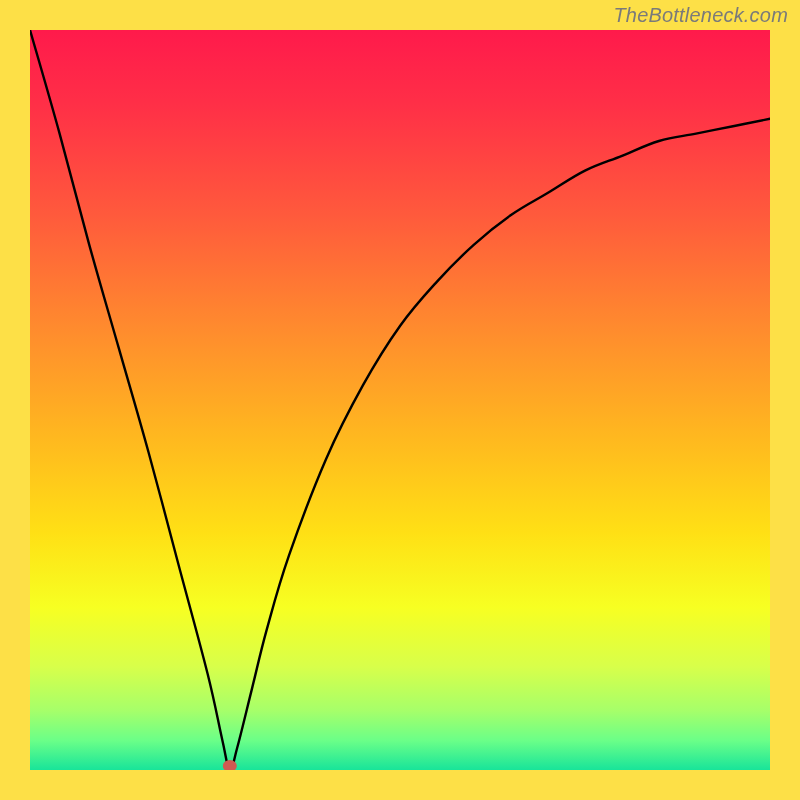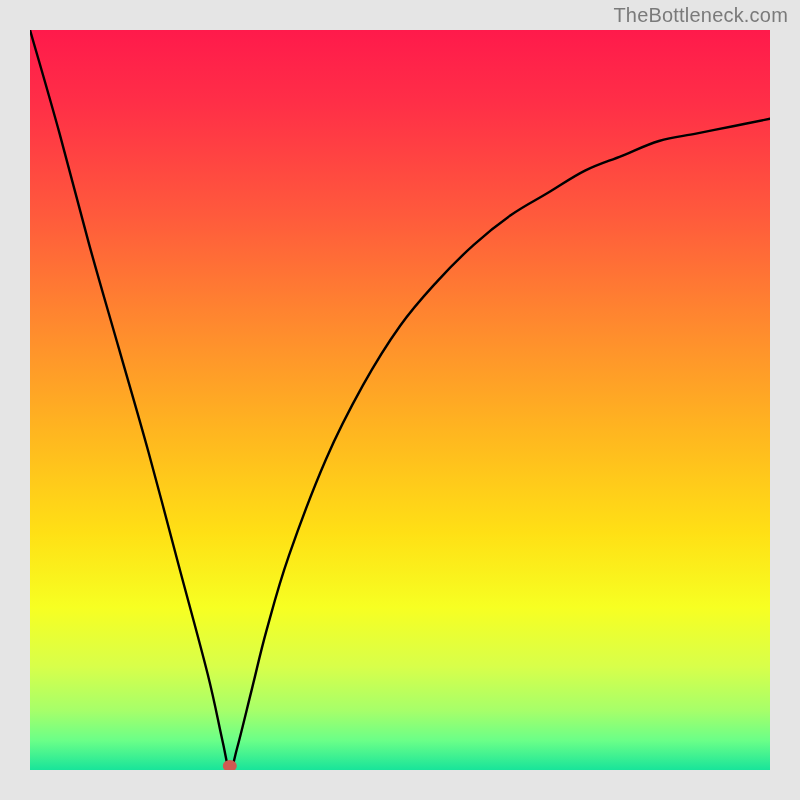--- a/index.html
+++ b/index.html
@@ -8,21 +8,22 @@
     width: 800px;
     height: 800px;
     overflow: hidden;
     background: #000;
     font-family: Arial, Helvetica, sans-serif;
   }
   .wrap {
     position: relative;
     width: 800px;
     height: 800px;
-    background: #e5e5e5;
+    background: #fde047;
+    font-style: italic;
   }
   .watermark {
     position: absolute;
     top: 4px;
     right: 12px;
     color: #7a7a7a;
     font-size: 20px;
     font-weight: 400;
     letter-spacing: 0.2px;
     user-select: none;

